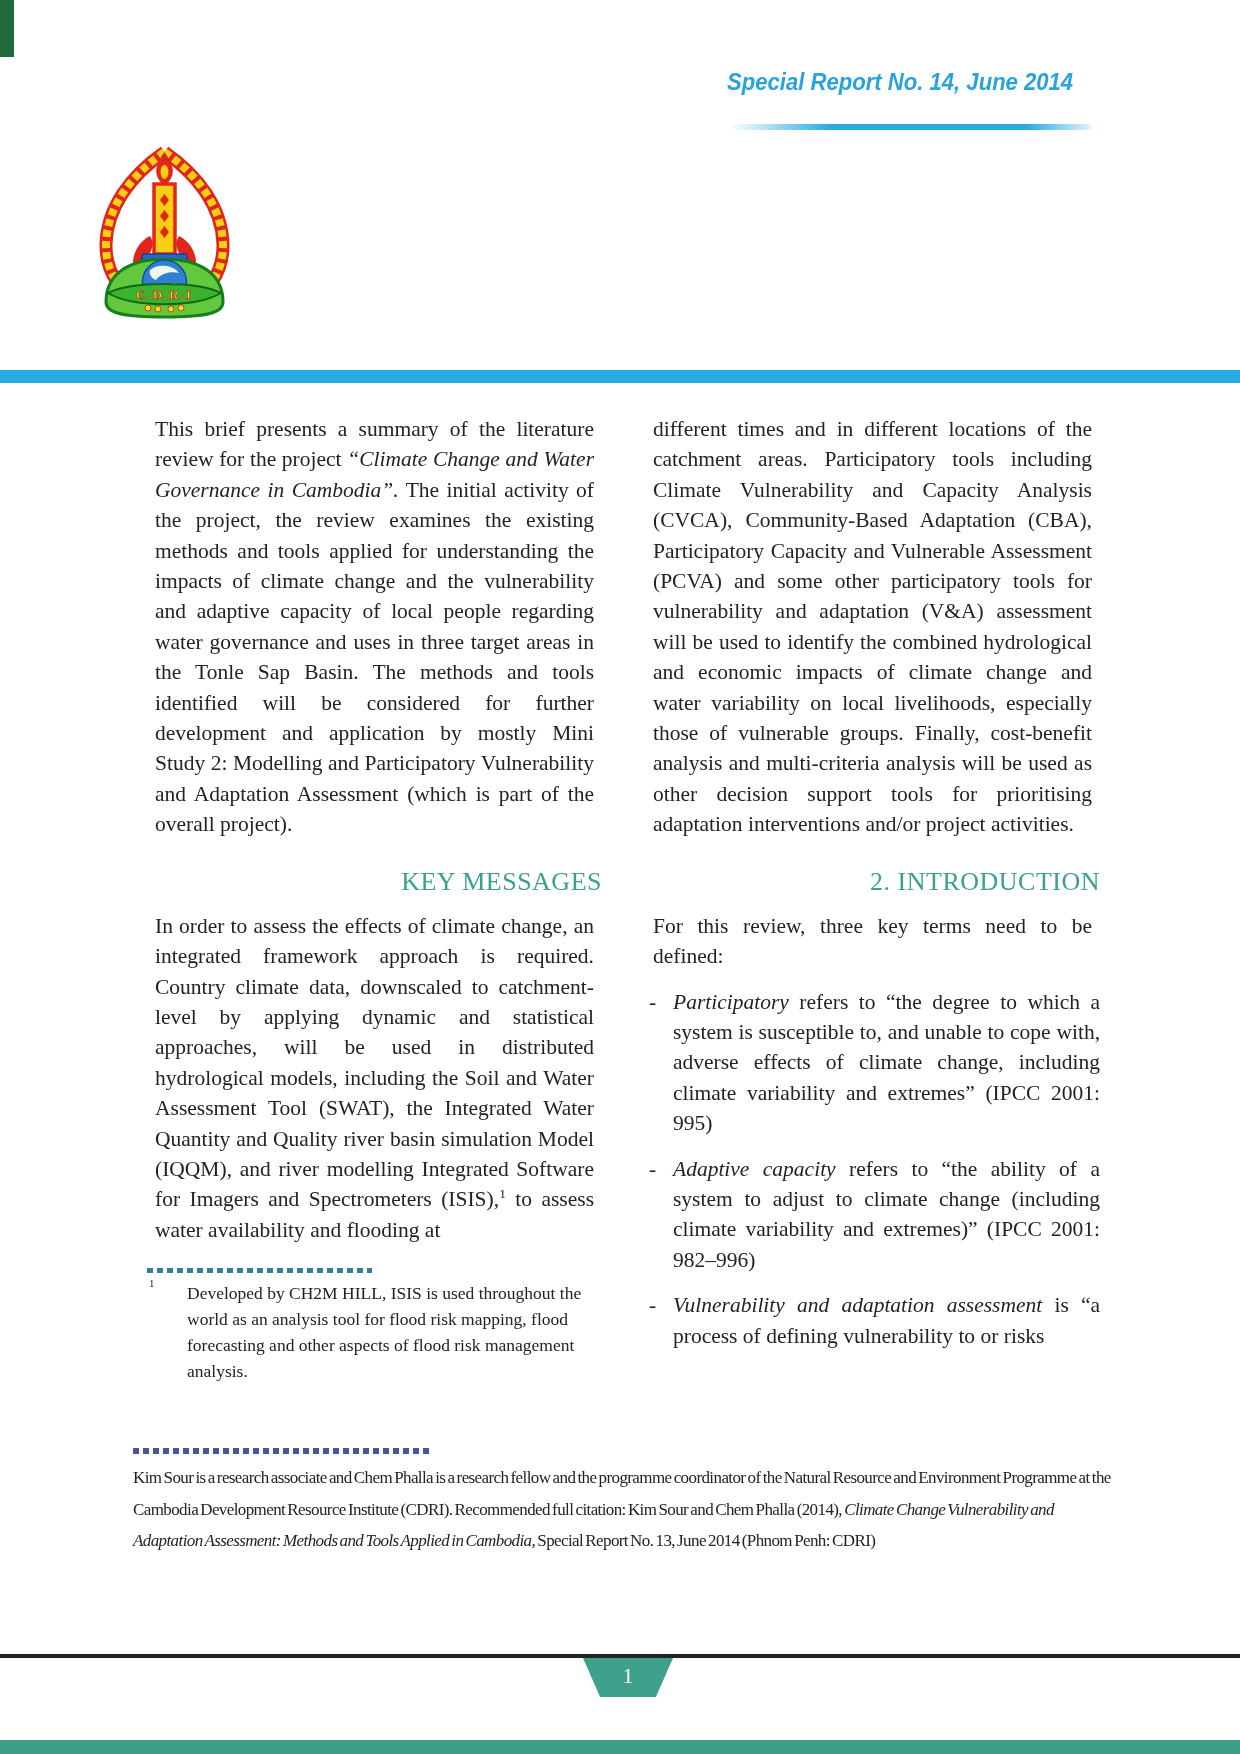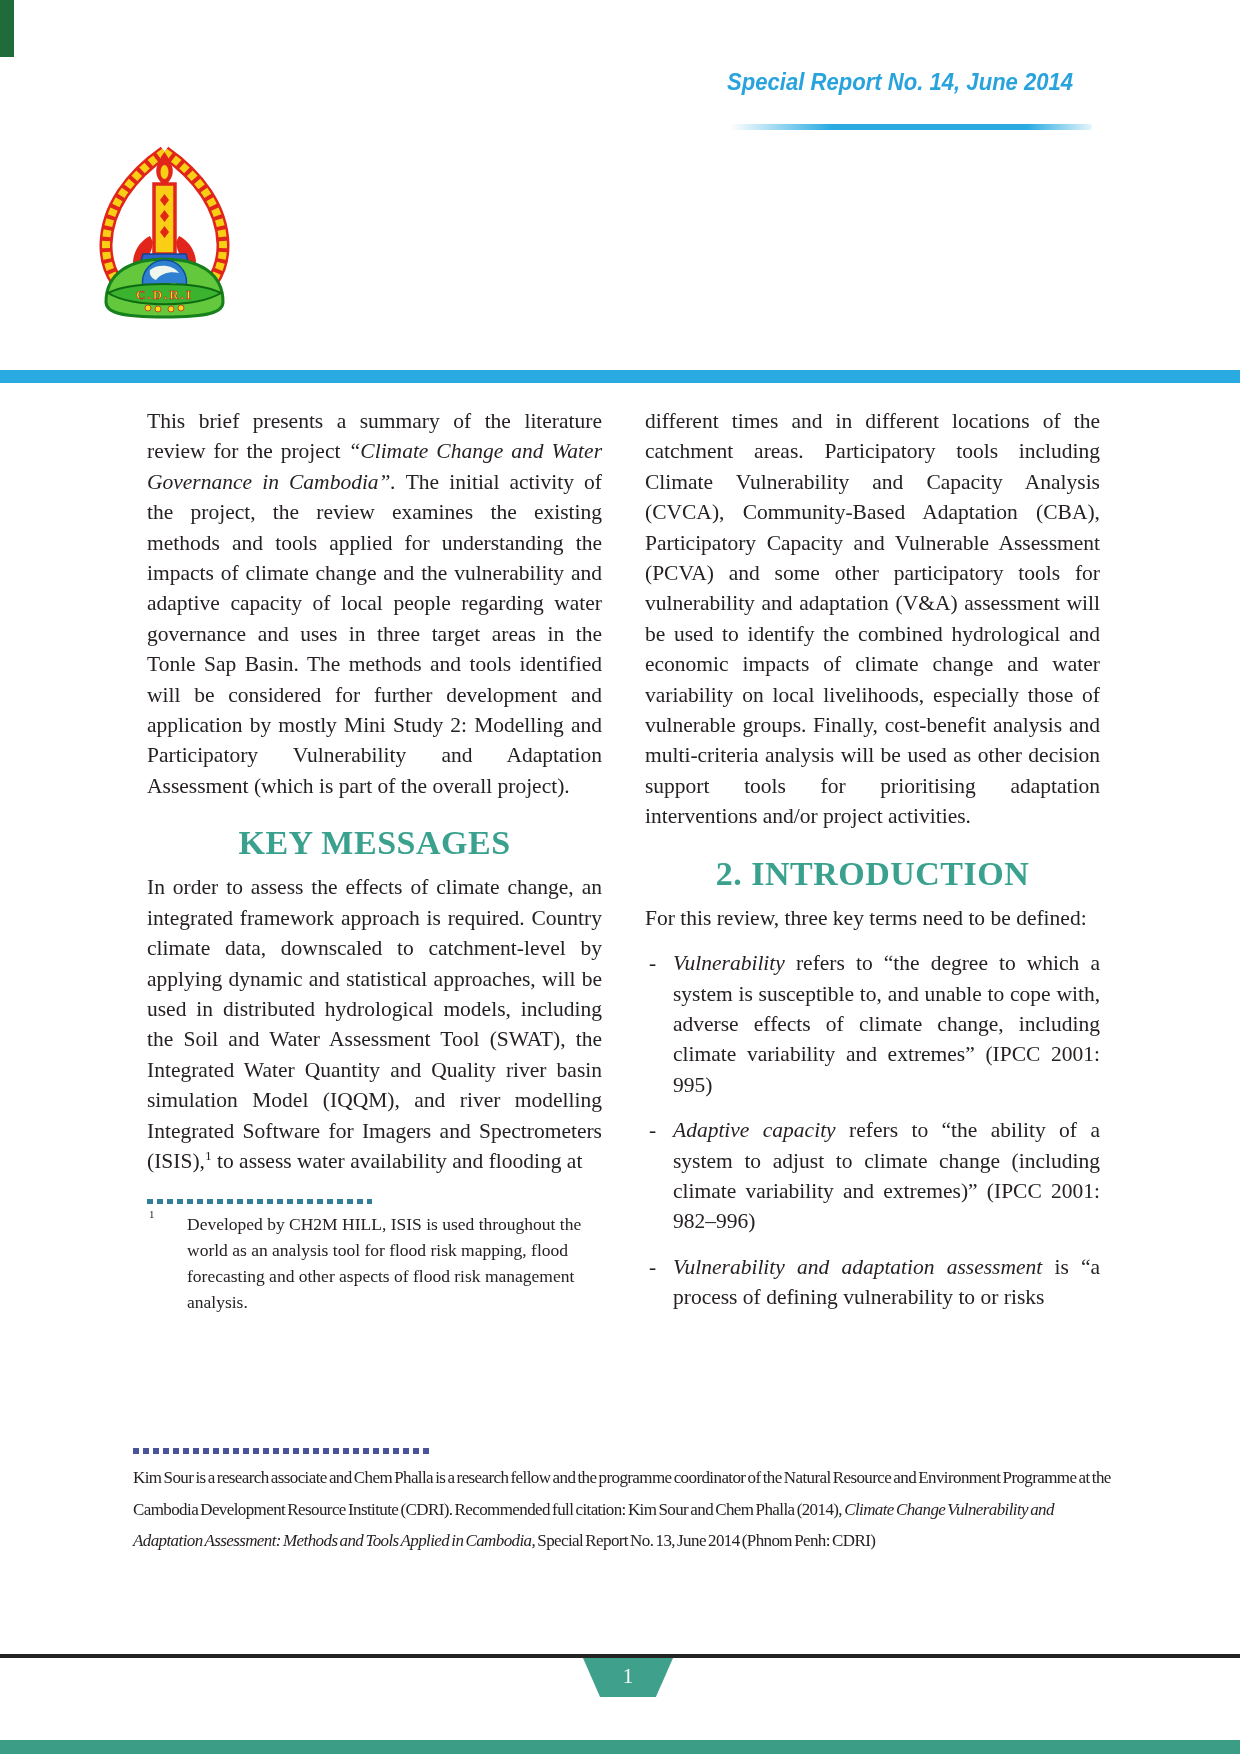--- a/index.html
+++ b/index.html
@@ -27,23 +27,23 @@
   .authors-wrap{margin-top:4px;}
   .authors{display:inline-block;font-family:"Liberation Sans", sans-serif;font-style:italic;
         font-size:25px;color:#29a9e1;transform:scaleX(.86);transform-origin:50% 50%;}
 
   .top-bar{position:absolute;left:0;top:370px;width:1240px;height:13px;background:#29abe2;}
 
   
   .col{position:absolute;top:406px;width:455px;font-size:21.5px;line-height:30.4px;text-align:justify;}
   .col-left{left:147px;}
   .col-right{left:645px;}
-  .para{margin:0;}
-  .section-heading{font-weight:bold;font-size:34px;line-height:30px;color:#3aa18e;
-        letter-spacing:.5px;margin:27px 0 0 0;text-align:center;}
+  .para{margin:8px;}
+  .section-heading{font-weight:normal;font-size:26px;line-height:30px;color:#3aa18e;
+        letter-spacing:.5px;margin:27px 0 0 0;text-align:right;}
   .after-heading{margin-top:14px;}
   .it{font-style:italic;}
   sup{font-size:.62em;line-height:0;}
 
   .lead{margin-top:14px;}
   .bullet{position:relative;margin-top:15px;padding-left:28px;}
   .bullet-marker{position:absolute;left:4px;top:0;}
 
   .footnote-sep{margin-top:23px;width:225px;height:5px;
         background:repeating-linear-gradient(90deg,#337f99 0 6px,transparent 6px 10px);}
@@ -113,21 +113,21 @@
       <sup>1</sup><span>Developed by CH2M HILL, ISIS is used throughout the world as an analysis tool for flood risk mapping, flood forecasting and other aspects of flood risk management analysis.</span>
     </div>
   </div>
 
   <div class="col col-right">
     <p class="para"><span>different times and in different locations of the catchment areas. Participatory tools including Climate Vulnerability and Capacity Analysis (CVCA), Community-Based Adaptation (CBA), Participatory Capacity and Vulnerable Assessment (PCVA) and some other participatory tools for vulnerability and adaptation (V&amp;A) assessment will be used to identify the combined hydrological and economic impacts of climate change and water variability on local livelihoods, especially those of vulnerable groups. Finally, cost-benefit analysis and multi-criteria analysis will be used as other decision support tools for prioritising adaptation interventions and/or project activities.</span></p>
     <h2 class="section-heading">2. INTRODUCTION</h2>
     <p class="para lead">For this review, three key terms need to be defined:</p>
     <div class="bullet">
       <span class="bullet-marker">-</span>
-      <span><span class="it">Vulnerability</span><span> refers to “the degree to which a system is susceptible to, and unable to cope with, adverse effects of climate change, including climate variability and extremes” (IPCC 2001: 995)</span></span>
+      <span><span class="it">Participatory</span><span> refers to “the degree to which a system is susceptible to, and unable to cope with, adverse effects of climate change, including climate variability and extremes” (IPCC 2001: 995)</span></span>
     </div>
     <div class="bullet">
       <span class="bullet-marker">-</span>
       <span><span class="it">Adaptive capacity</span><span> refers to “the ability of a system to adjust to climate change (including climate variability and extremes)” (IPCC 2001: 982–996)</span></span>
     </div>
     <div class="bullet">
       <span class="bullet-marker">-</span>
       <span><span class="it">Vulnerability and adaptation assessment</span><span> is “a process of defining vulnerability to or risks</span></span>
     </div>
   </div>

